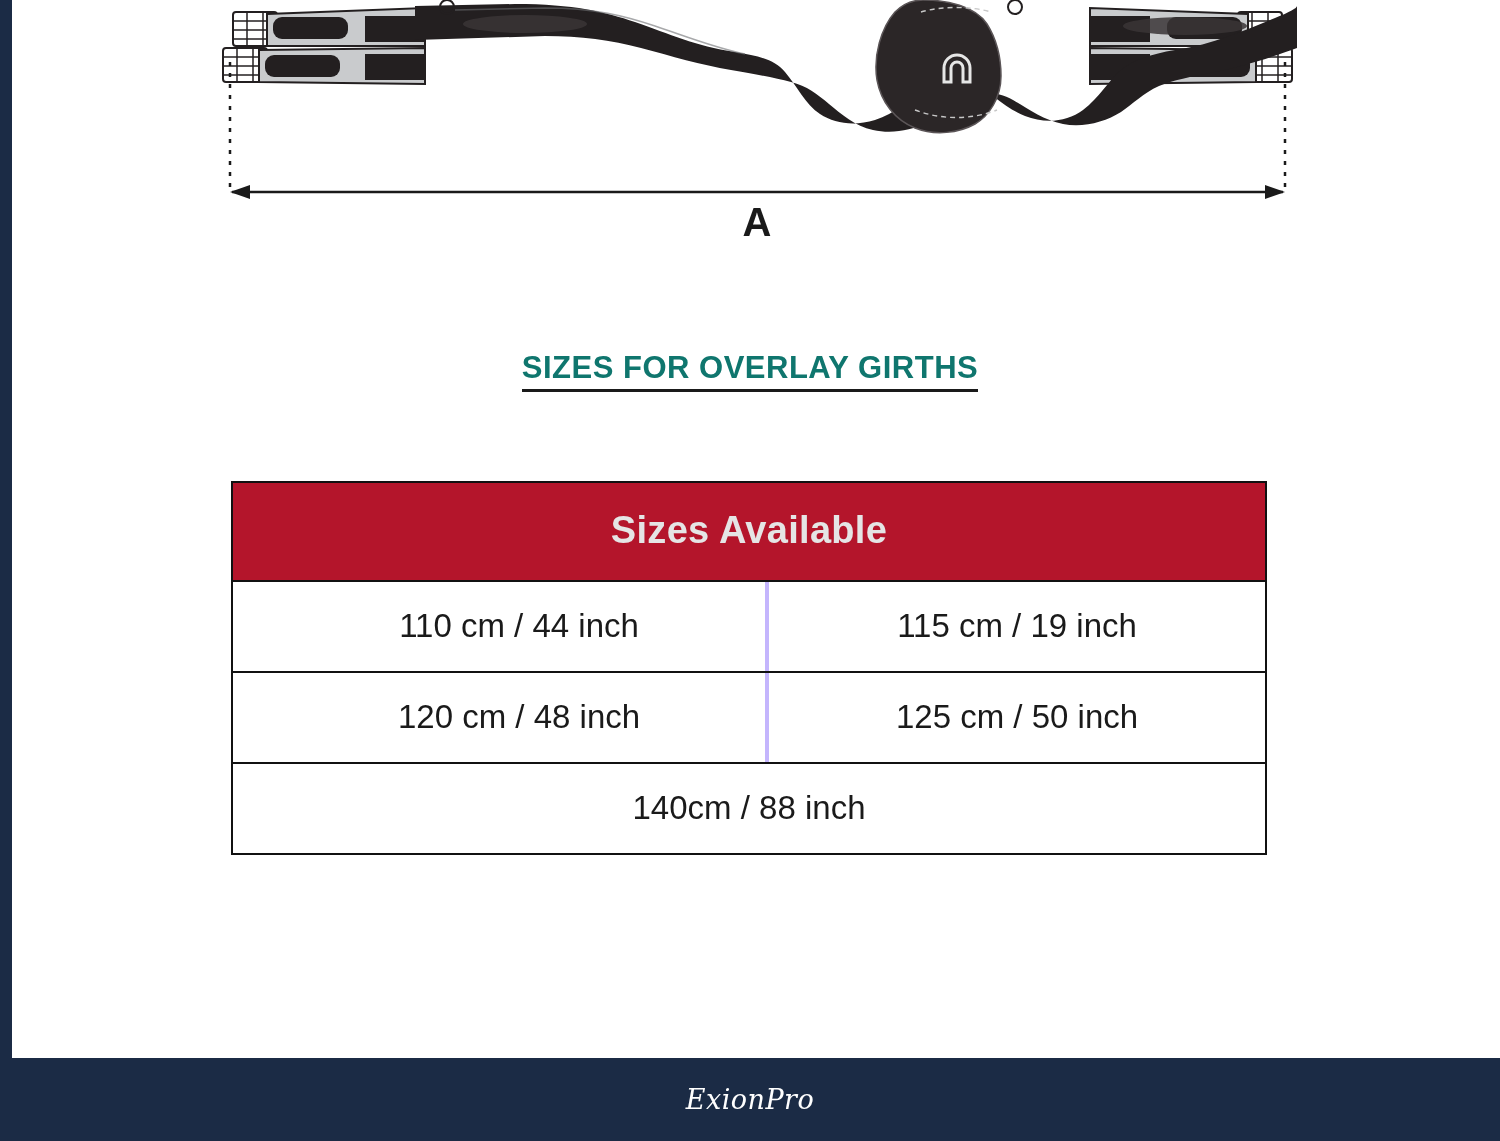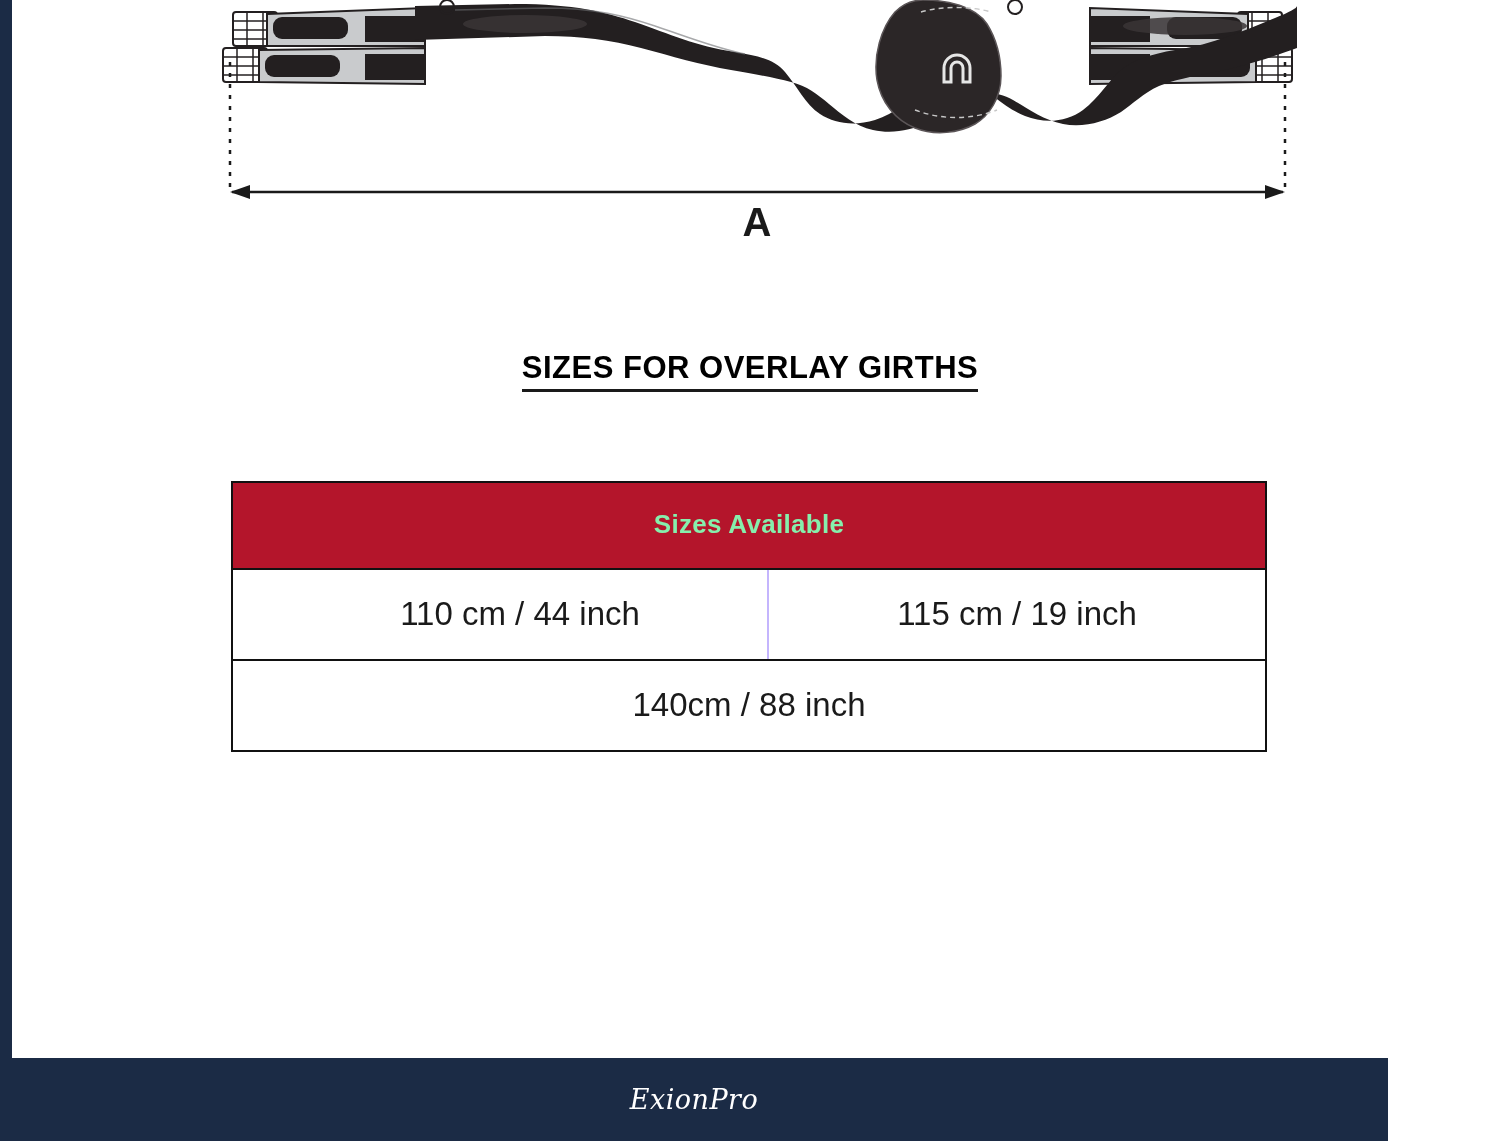--- a/index.html
+++ b/index.html
@@ -59,75 +59,75 @@
 
   
   .heading {
     position: absolute;
     left: 0;
     top: 350px;
     width: 1500px;
     text-align: center;
     font-size: 31px;
     font-weight: 700;
-    color: #000000;
+    color: #0f766e;
     letter-spacing: 0.5px;
   }
   .heading span {
     border-bottom: 3px solid #1a1a1a;
     padding-bottom: 4px;
   }
 
   
   .table {
     position: absolute;
     left: 231px;
     top: 481px;
     width: 1036px;
     border: 2px solid #111111;
     border-collapse: collapse;
     box-sizing: border-box;
   }
   .table-head {
     background: #b4152b;
-    color: #86efac;
-    text-align: center;
-    font-size: 26px;
+    color: #e5e5e5;
+    text-align: center;
+    font-size: 38px;
     font-weight: 700;
     padding: 26px 0 28px 0;
     border-bottom: 2px solid #111111;
     letter-spacing: 0.3px;
   }
   .table-row {
     display: flex;
     border-bottom: 2px solid #111111;
   }
   .table-row:last-child { border-bottom: none; }
   .cell {
     flex: 1 1 50%;
     text-align: center;
     font-size: 33px;
     color: #1a1a1a;
     padding: 25px 0 26px 0;
     box-sizing: border-box;
   }
   .cell.divider {
-    border-right: 2px solid #c4b5fd;
+    border-right: 4px solid #c4b5fd;
     margin-left: 40px;
   }
   .cell.full {
     flex: 1 1 100%;
   }
 
   
   .footer {
     position: absolute;
     left: 0;
     bottom: 0;
-    width: 1388px;
+    width: 1500px;
     height: 83px;
     background: #1b2b45;
     display: flex;
     align-items: center;
     justify-content: center;
   }
   .brand {
     color: #ffffff;
     font-family: "DejaVu Serif", serif;
     font-style: italic;
@@ -244,20 +244,24 @@
   </div>
 
   <div class="table">
     <div class="table-head">Sizes Available</div>
 
     <div class="table-row">
       <div class="cell divider">110 cm / 44 inch</div>
       <div class="cell">115 cm / 19 inch</div>
     </div>
 
+    <div class="table-row">
+      <div class="cell divider">120 cm / 48 inch</div>
+      <div class="cell">125 cm / 50 inch</div>
+    </div>
 
 
     <div class="table-row">
       <div class="cell full">140cm / 88 inch</div>
     </div>
   </div>
 
   <div class="footer">
     <div class="brand">ExionPro</div>
   </div>

